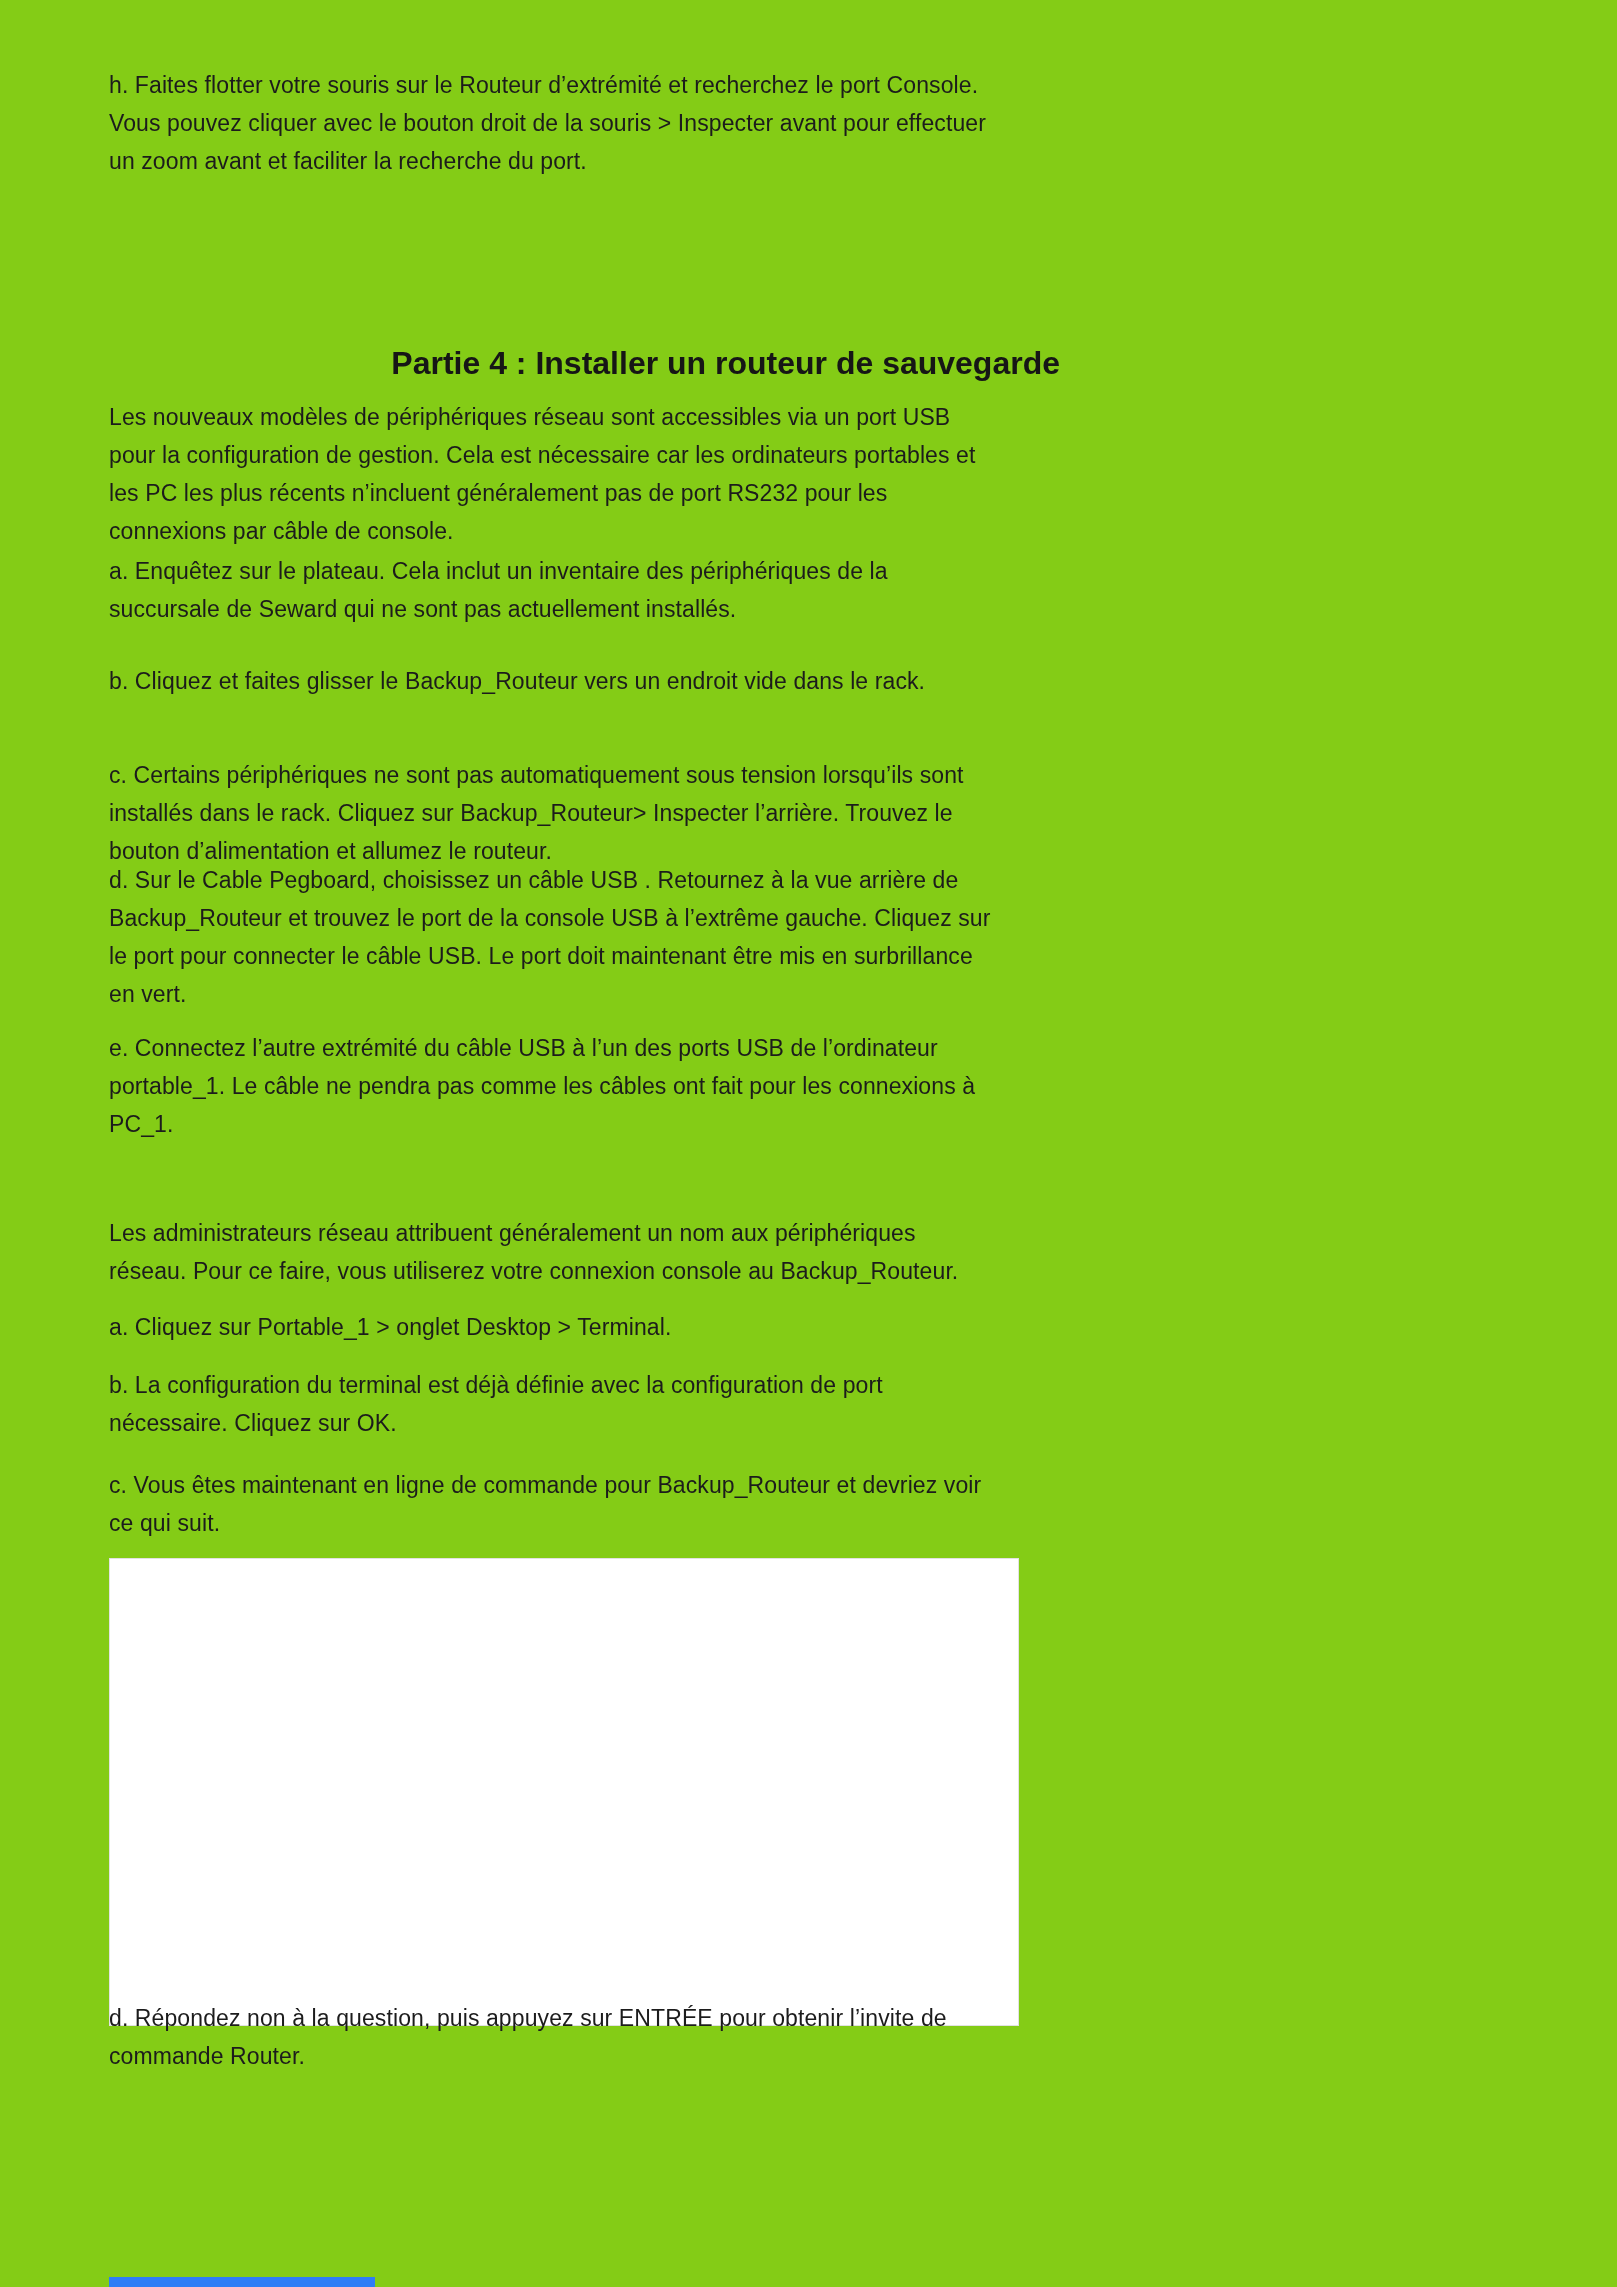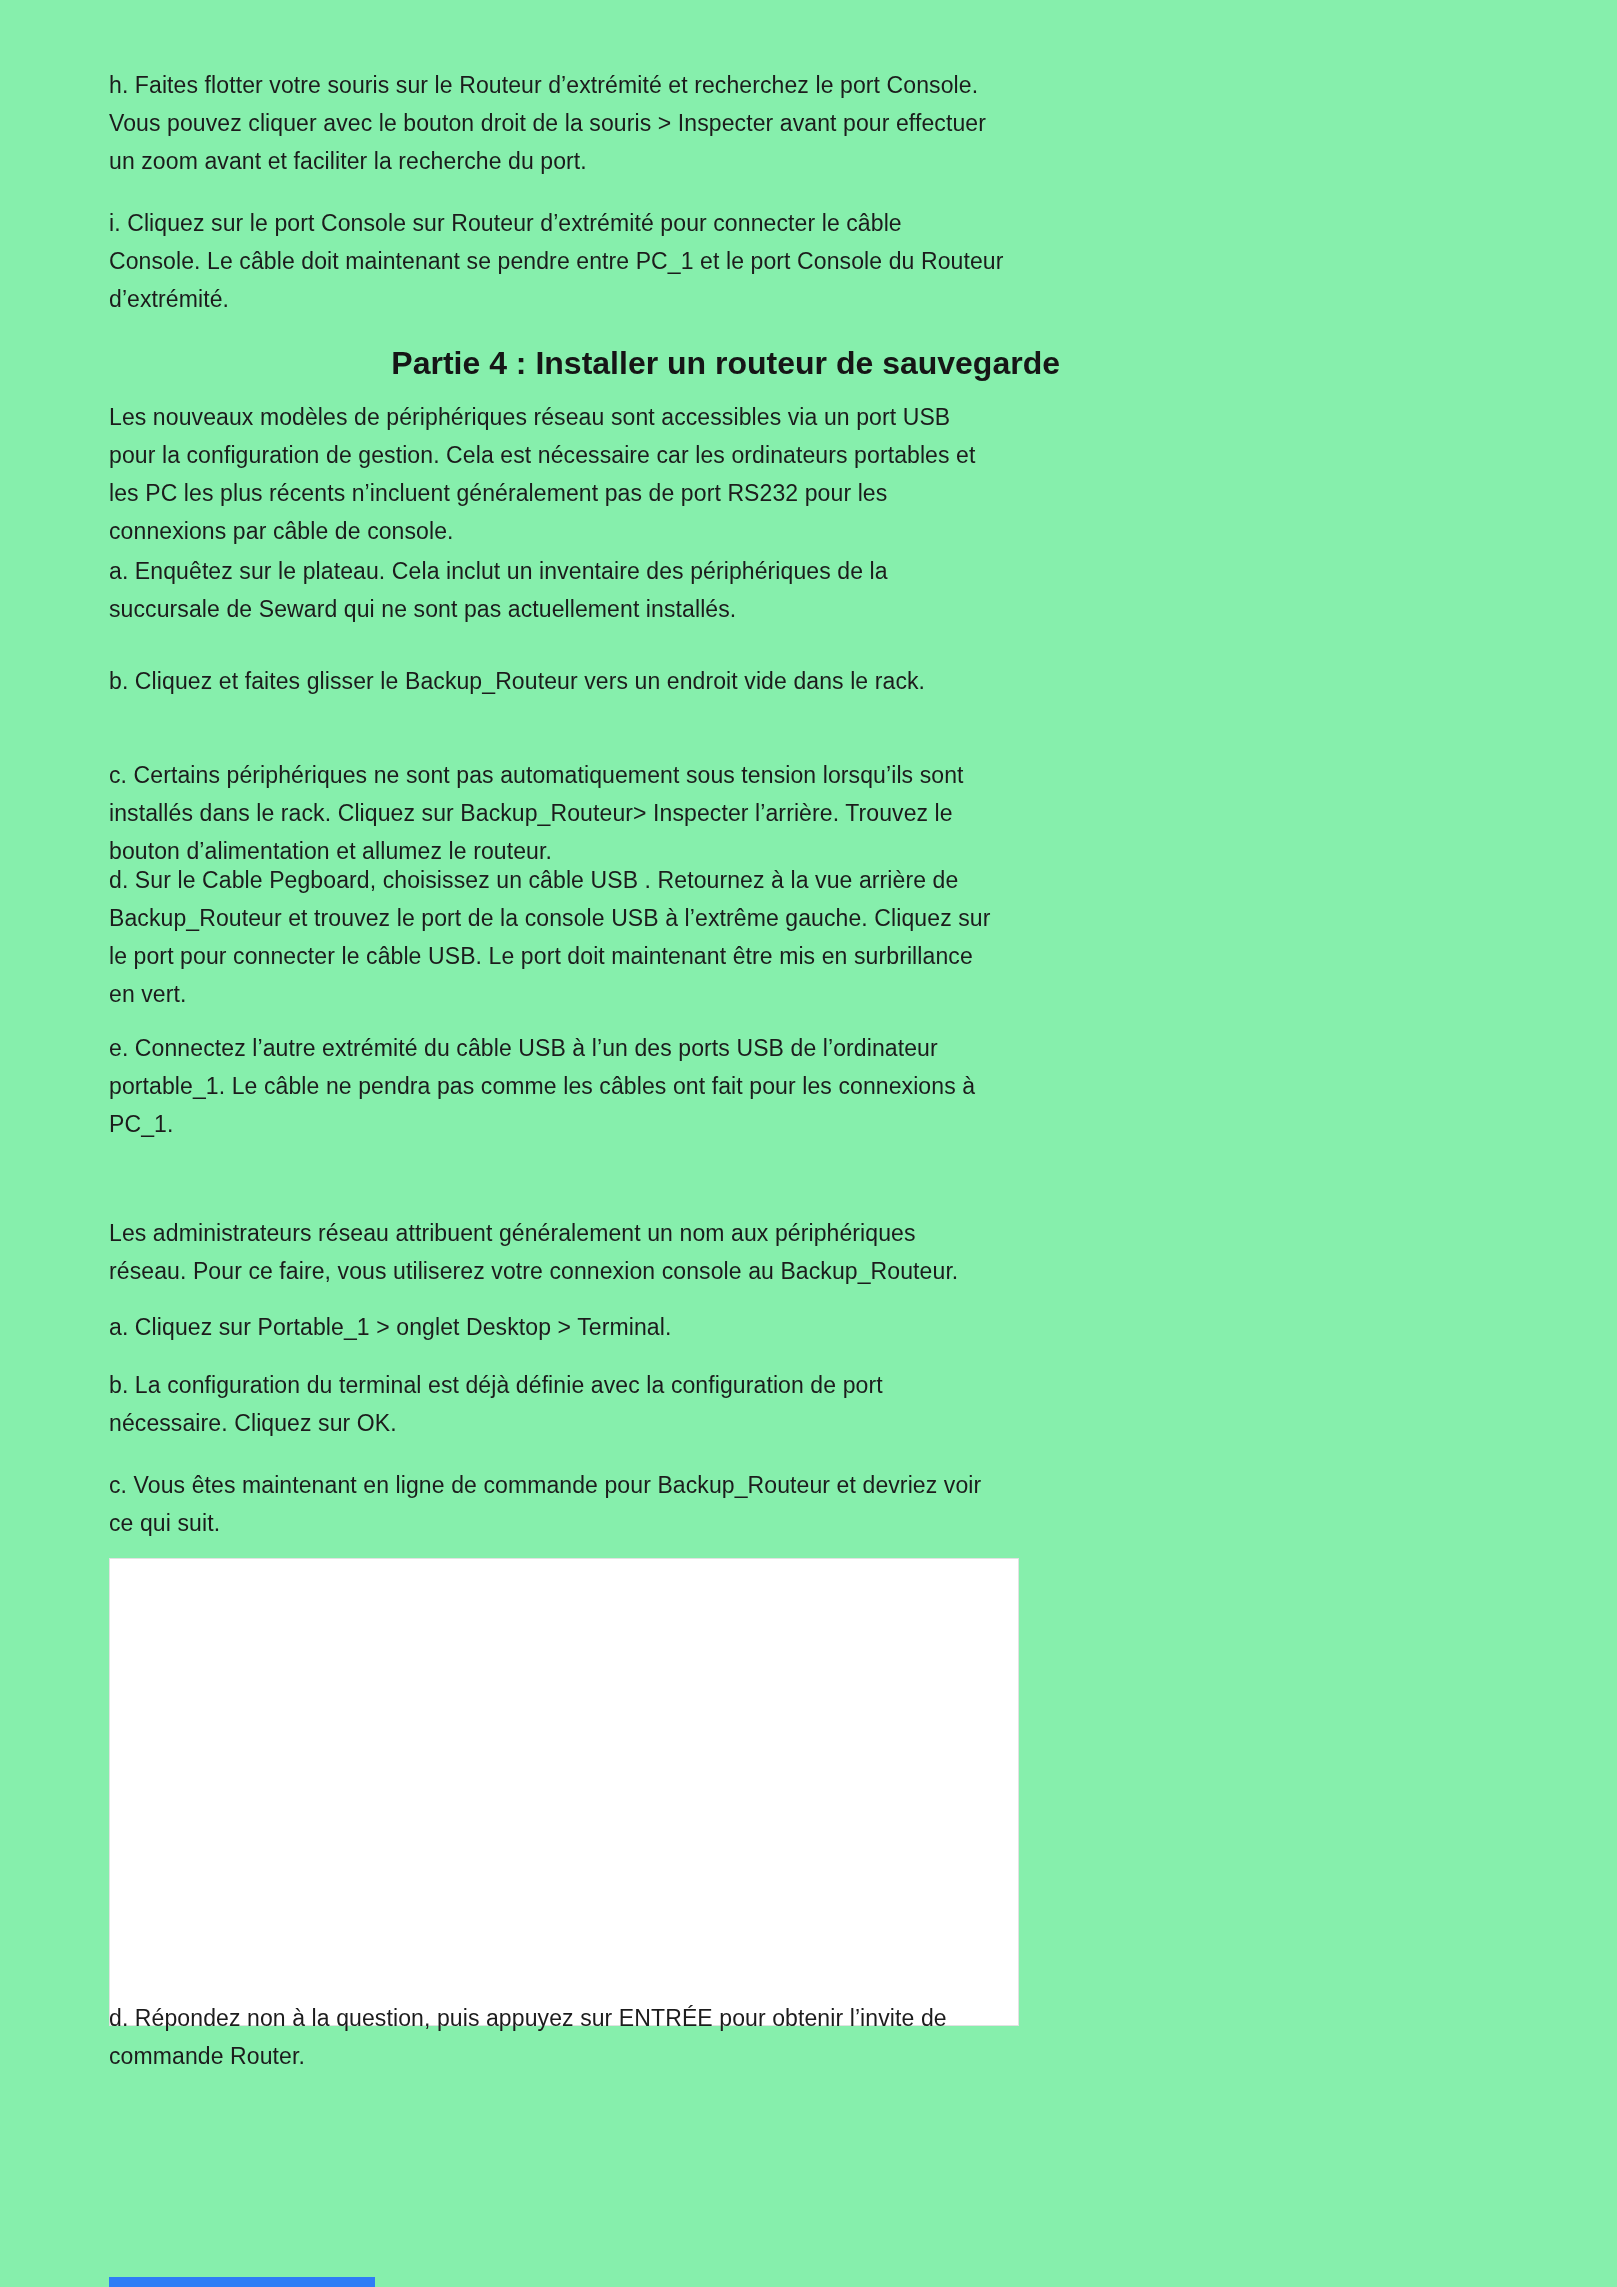--- a/index.html
+++ b/index.html
@@ -4,21 +4,21 @@
 <style>
   html, body {
     margin: 0;
     padding: 0;
     background: #ffffff;
   }
   .page {
     position: relative;
     width: 1618px;
     height: 2287px;
-    background: #86efac;
+    background: #84cc16;
     font-family: "Liberation Sans", sans-serif;
     color: #1c1c1c;
     overflow: hidden;
   }
   .para {
     position: absolute;
     left: 109px;
     width: 951px;
     font-size: 23px;
     line-height: 38px;
@@ -57,23 +57,20 @@
   }
 </style>
 </head>
 <body>
 
 <div class="page">
 
   <p class="para" style="top:66px">h. Faites flotter votre souris sur le Routeur d’extrémité et recherchez le port Console.
 Vous pouvez cliquer avec le bouton droit de la souris &gt; Inspecter avant pour effectuer
 un zoom avant et faciliter la recherche du port.</p>
-  <p class="para" style="top:204px">i. Cliquez sur le port Console sur Routeur d’extrémité pour connecter le câble
-Console. Le câble doit maintenant se pendre entre PC_1 et le port Console du Routeur
-d’extrémité.</p>
 
   <h2 class="heading" style="top:341px">Partie 4 : Installer un routeur de sauvegarde</h2>
   <p class="para" style="top:398px">Les nouveaux modèles de périphériques réseau sont accessibles via un port USB
 pour la configuration de gestion. Cela est nécessaire car les ordinateurs portables et
 les PC les plus récents n’incluent généralement pas de port RS232 pour les
 connexions par câble de console.</p>
   <p class="para" style="top:552px">a. Enquêtez sur le plateau. Cela inclut un inventaire des périphériques de la
 succursale de Seward qui ne sont pas actuellement installés.</p>
   <p class="para" style="top:662px">b. Cliquez et faites glisser le Backup_Routeur vers un endroit vide dans le rack.</p>
   <p class="para" style="top:756px">c. Certains périphériques ne sont pas automatiquement sous tension lorsqu’ils sont

